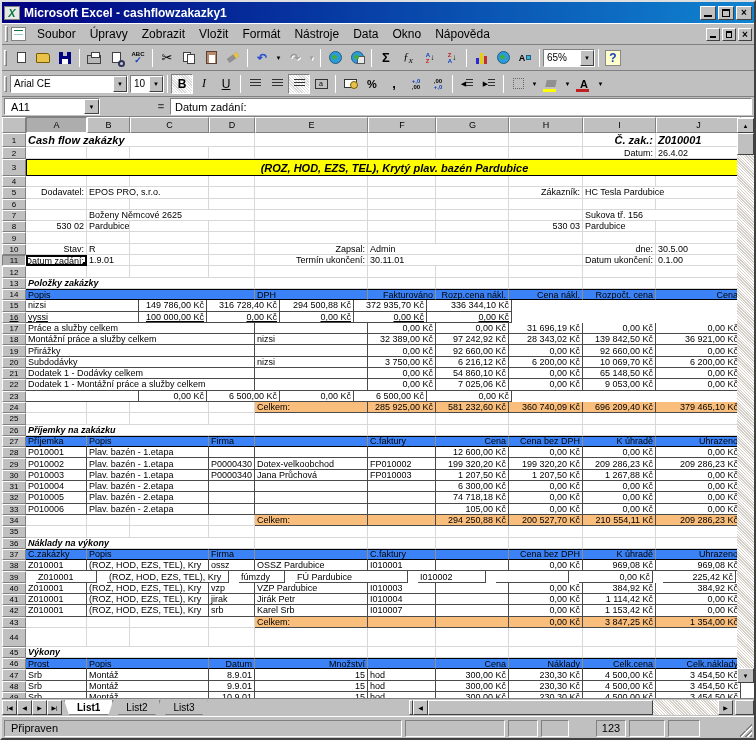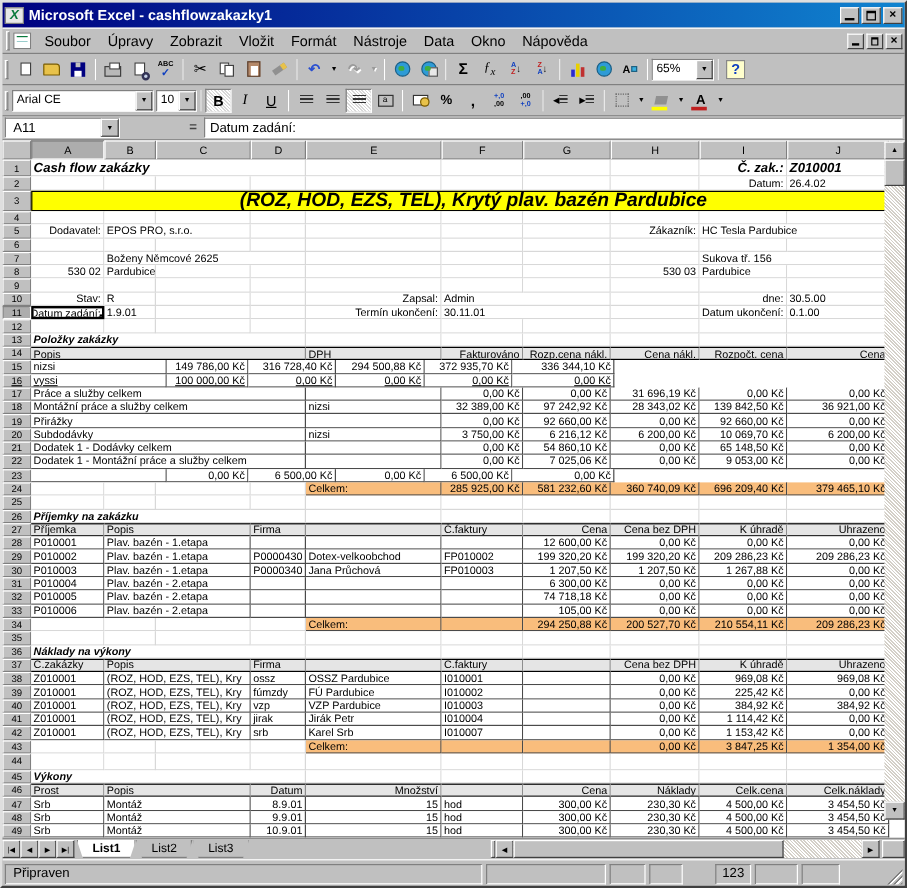--- a/index.html
+++ b/index.html
@@ -89,23 +89,23 @@
   .rowswrap{height:565px;overflow:hidden;background:#fff;position:relative;}
   .grow{display:flex;}
   .rn{width:24px;background:#c0c0c0;border:1px solid;border-color:#fff #808080 #808080 #fff;
     font-size:8px;text-align:center;display:flex;align-items:center;justify-content:center;flex:none;}
   .cell{flex:none;height:100%;background:#fff;border-right:1px solid #d8d8d8;border-bottom:1px solid #d8d8d8;
     font-size:9px;line-height:10px;padding:0 2px;white-space:nowrap;overflow:hidden;display:flex;align-items:center;}
   .cell.ar{justify-content:flex-end;} .cell.ac{justify-content:center;}
   .cell .fr{margin-left:auto;white-space:nowrap;}
   .bi{font-weight:bold;font-style:italic;}
   .big{font-size:11px;}
-  .banner{font-size:16px;padding-left:24px;}
+  .banner{font-size:11px;padding-left:24px;}
   .yellow{background:#ffff00;border:1px solid #000;}
-  .h{background:#e5e5e5;border-top:1px solid #000;border-bottom:1px solid #000;border-right:1px solid #8e8e8e;}
+  .h{background:#3b82f6;border-top:1px solid #000;border-bottom:1px solid #000;border-right:1px solid #8e8e8e;}
   .d{border-right:1px solid #4a4a4a;border-bottom:1px solid #4a4a4a;}
   .o{background:#f9bd7c;border-right:1px solid #4a4a4a;border-bottom:1px solid #4a4a4a;}
   .sel{border:2px solid #000 !important;position:relative;padding:0 1px;}
   .sel::after{content:"";position:absolute;right:-1px;bottom:-1px;width:3px;height:3px;background:#000;}
   .vscroll{position:absolute;top:116px;right:0;width:17px;height:565px;background:repeating-linear-gradient(45deg,#fff 0 1px,#d4d0c8 1px 2px);}
   .sbtn{width:17px;height:15px;background:#c0c0c0;border:1px solid;border-color:#fff #404040 #404040 #fff;
     font-size:6px;display:flex;align-items:center;justify-content:center;color:#000;}
   .vthumb{position:absolute;top:15px;left:0;width:17px;height:22px;background:#c0c0c0;border:1px solid;border-color:#fff #404040 #404040 #fff;}
   .vscroll .down{position:absolute;bottom:0;}
   
@@ -815,21 +815,21 @@
           <div class="cell d" style="width: 61px;">Z010001</div>
           <div class="cell d" style="width: 122px;">(ROZ, HOD, EZS, TEL), Kry</div>
           <div class="cell d" style="width: 46px;">ossz</div>
           <div class="cell d" style="width: 113px;">OSSZ Pardubice</div>
           <div class="cell d" style="width: 68px;">I010001</div>
           <div class="cell d" style="width: 73px;"></div>
           <div class="cell d ar" style="width: 74px;">0,00 Kč</div>
           <div class="cell d ar" style="width: 73px;">969,08 Kč</div>
           <div class="cell d ar" style="width: 85px;">969,08 Kč</div>
         </div>
-        <div class="grow" style="height: 11.3px;">
+        <div class="grow" style="height: 11.3px; gap: 10px;">
           <div class="rn">39</div>
           <div class="cell d" style="width: 61px;">Z010001</div>
           <div class="cell d" style="width: 122px;">(ROZ, HOD, EZS, TEL), Kry</div>
           <div class="cell d" style="width: 46px;">fúmzdy</div>
           <div class="cell d" style="width: 113px;">FÚ Pardubice</div>
           <div class="cell d" style="width: 68px;">I010002</div>
           <div class="cell d" style="width: 73px;"></div>
           <div class="cell d ar" style="width: 74px;">0,00 Kč</div>
           <div class="cell d ar" style="width: 73px;">225,42 Kč</div>
           <div class="cell d ar" style="width: 85px;">0,00 Kč</div>
@@ -876,21 +876,21 @@
           <div class="cell" style="width: 43px;"></div>
           <div class="cell" style="width: 79px;"></div>
           <div class="cell" style="width: 46px;"></div>
           <div class="cell o" style="width: 113px;">Celkem:</div>
           <div class="cell o" style="width: 68px;"></div>
           <div class="cell o" style="width: 73px;"></div>
           <div class="cell o ar" style="width: 74px;">0,00 Kč</div>
           <div class="cell o ar" style="width: 73px;">3 847,25 Kč</div>
           <div class="cell o ar" style="width: 85px;">1 354,00 Kč</div>
         </div>
-        <div class="grow" style="height: 14px;">
+        <div class="grow" style="height: 19px;">
           <div class="rn">44</div>
           <div class="cell" style="width: 61px;"></div>
           <div class="cell" style="width: 43px;"></div>
           <div class="cell" style="width: 79px;"></div>
           <div class="cell" style="width: 46px;"></div>
           <div class="cell" style="width: 113px;"></div>
           <div class="cell" style="width: 68px;"></div>
           <div class="cell" style="width: 73px;"></div>
           <div class="cell" style="width: 74px;"></div>
           <div class="cell" style="width: 73px;"></div>

